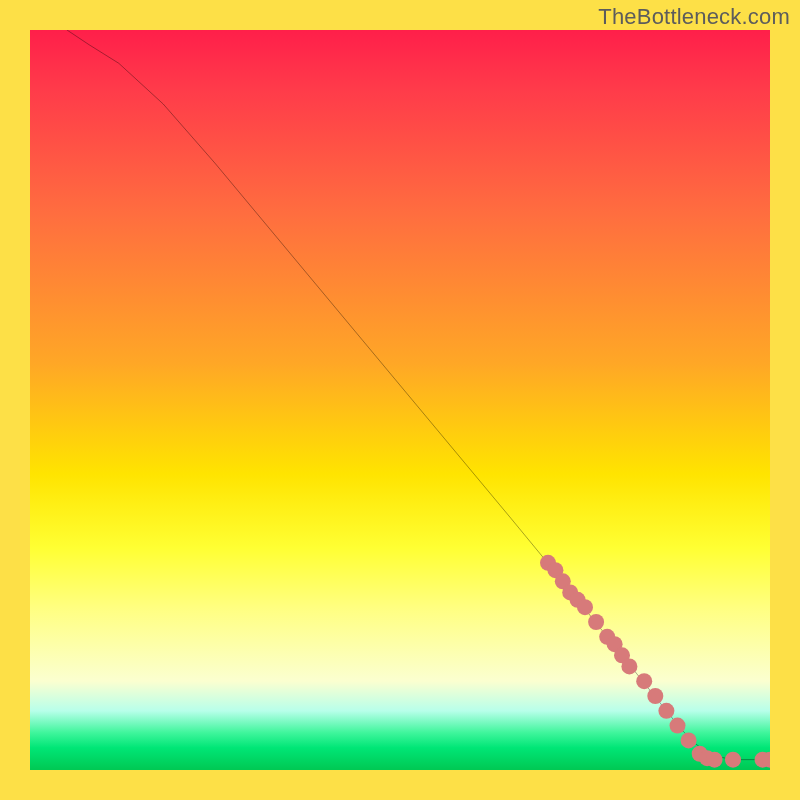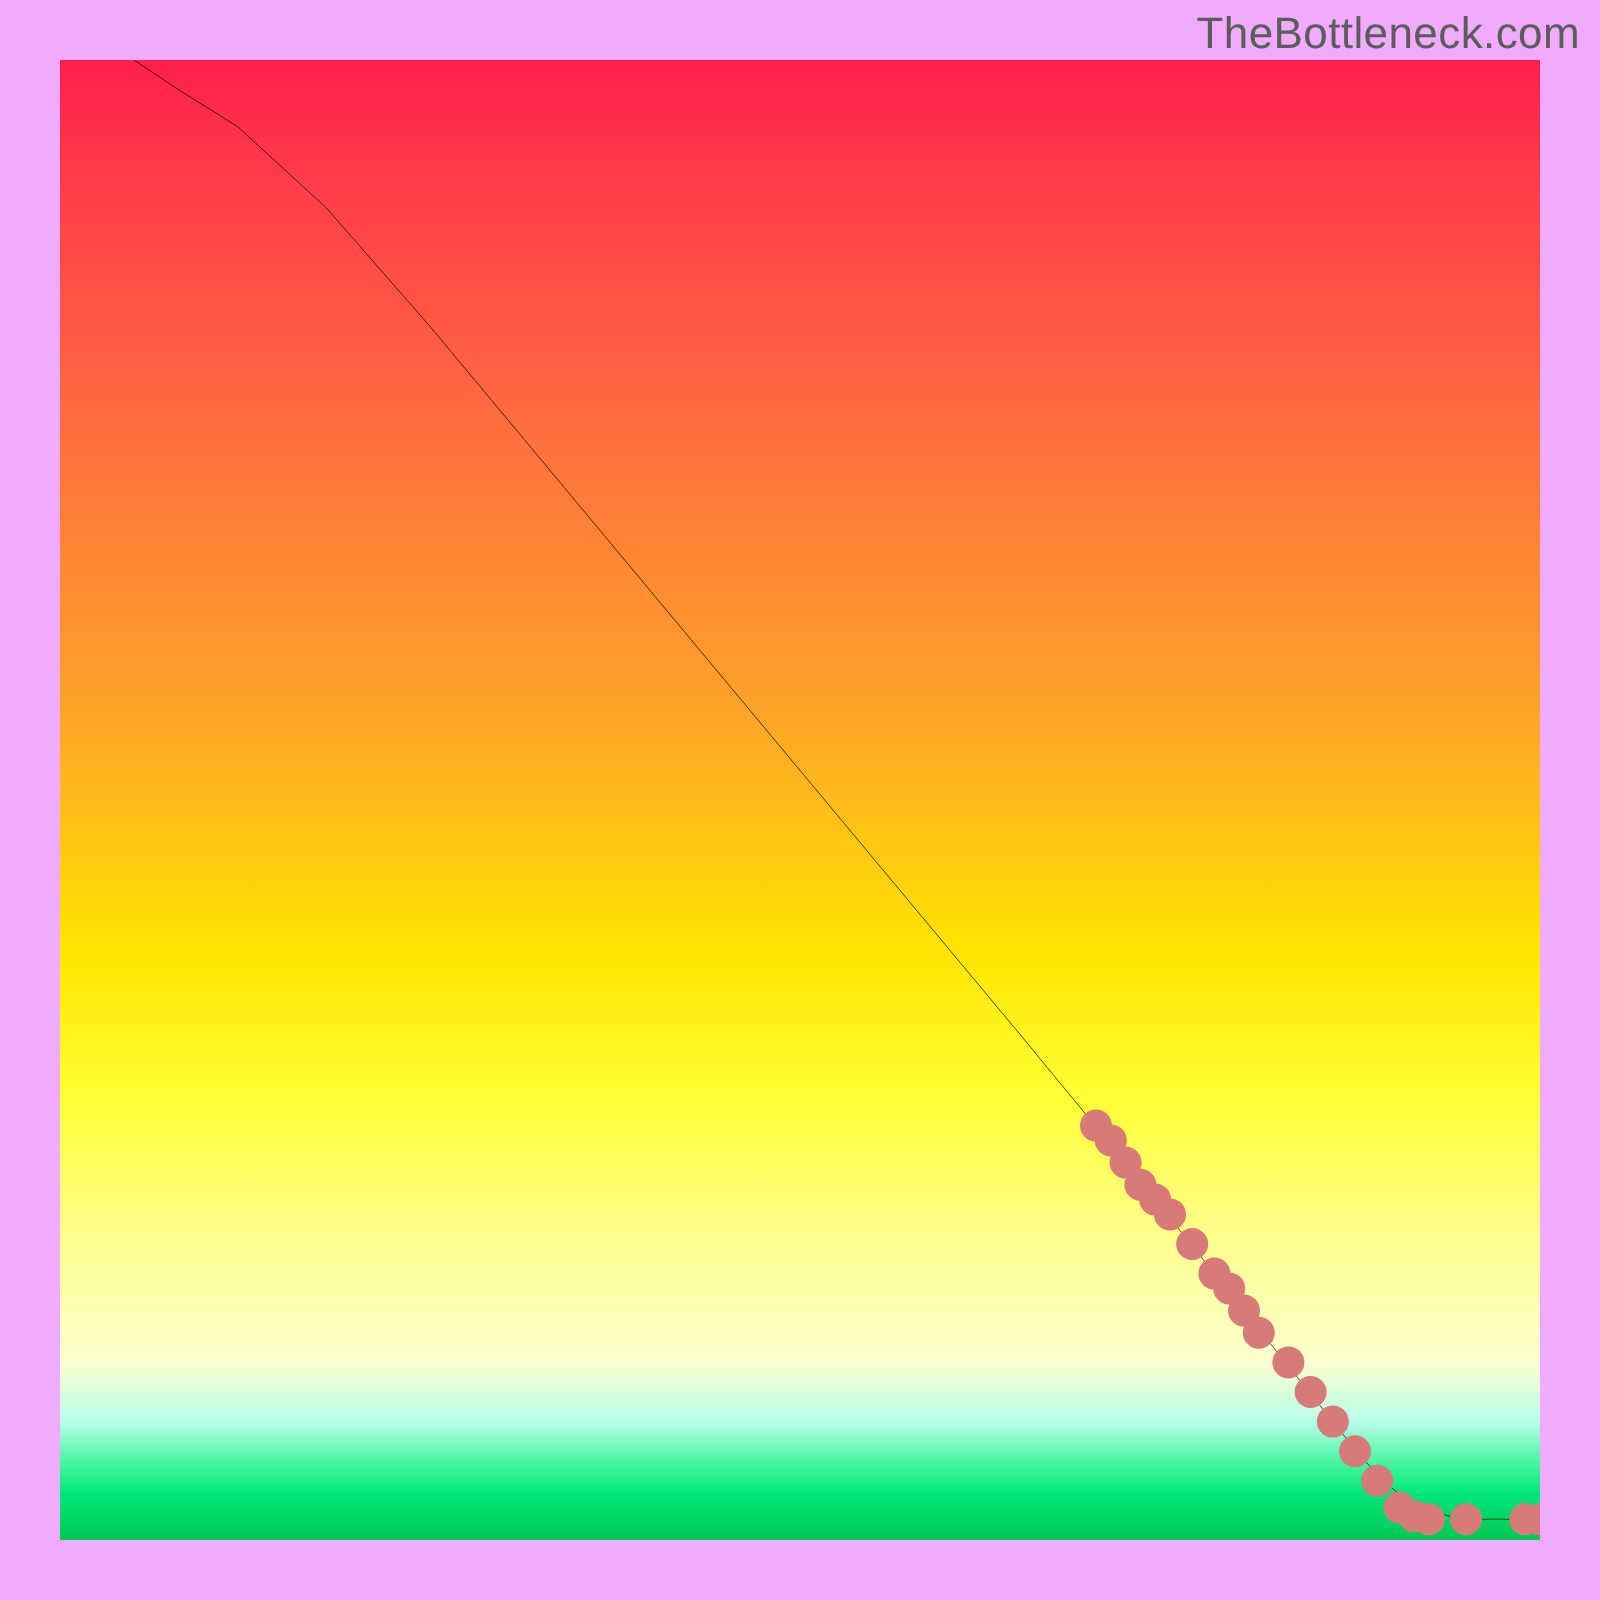--- a/index.html
+++ b/index.html
@@ -8,21 +8,21 @@
     width: 800px;
     height: 800px;
     background: #000;
     font-family: Arial, Helvetica, sans-serif;
     overflow: hidden;
   }
   .frame {
     position: relative;
     width: 800px;
     height: 800px;
-    background: #f0abfc;
+    background: #fde047;
   }
   .watermark {
     position: absolute;
     top: 4px;
     right: 10px;
     color: #5c5c5c;
     font-size: 22px;
     font-weight: 500;
     letter-spacing: 0.2px;
     user-select: none;

